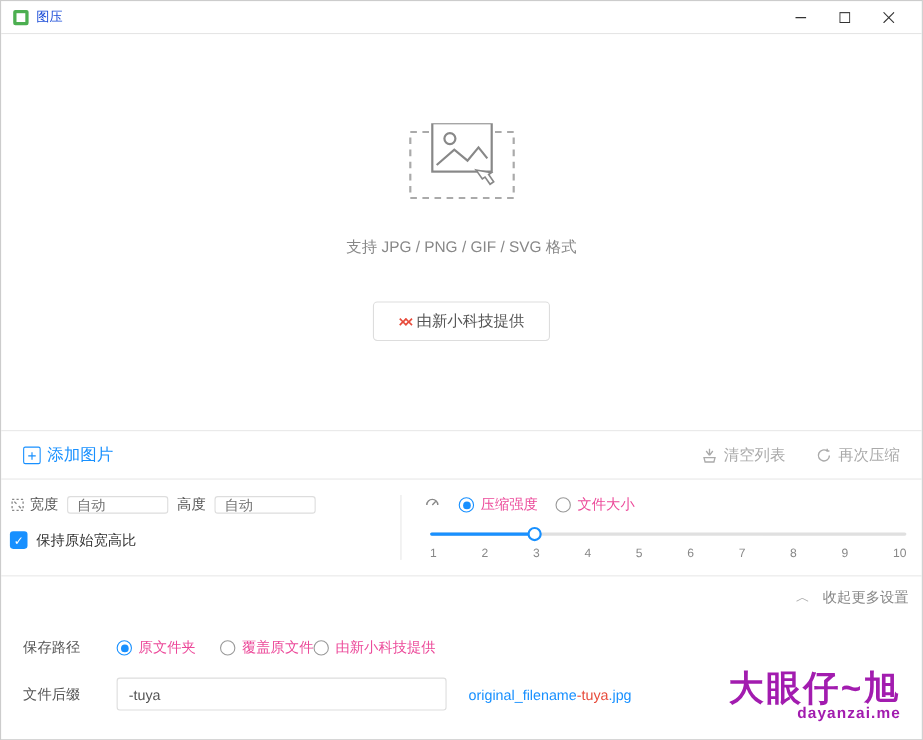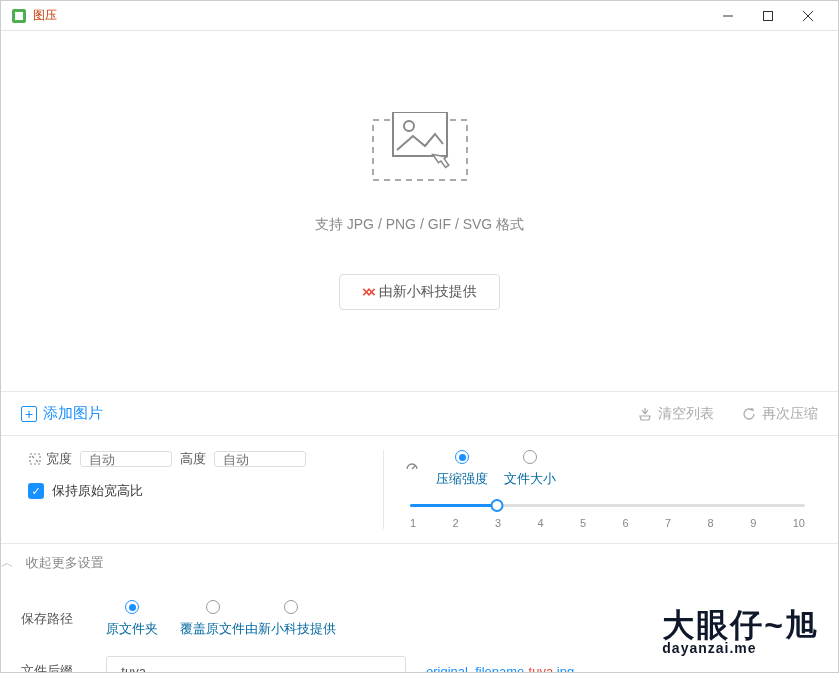--- a/index.html
+++ b/index.html
@@ -1,68 +1,68 @@
 <!DOCTYPE html>
 <html><head>
   <meta charset="utf-8">
   <style>
     * { box-sizing: border-box; margin: 0; padding: 0; }
     body { font-family: "Microsoft YaHei", "Segoe UI", sans-serif; font-size: 13px; color: #333; background: #fff; width: 839px; height: 673px; border: 1px solid #ccc; overflow: hidden; }
     
     .titlebar { height: 30px; display: flex; align-items: center; padding: 0 10px; border-bottom: 1px solid #e5e5e5; }
     .titlebar .app-icon { width: 16px; height: 16px; margin-right: 6px; }
-    .titlebar .title { font-size: 12px; color: #c2410c; }
+    .titlebar .title { font-size: 12px; color: #1d4ed8; }
     .titlebar .spacer { flex: 1; }
     .titlebar .win-btn { width: 40px; height: 28px; display: flex; align-items: center; justify-content: center; cursor: pointer; }
     
     .drop-zone { height: 360px; display: flex; flex-direction: column; align-items: center; justify-content: center; }
     .drop-icon { margin-bottom: 25px; }
     .drop-title { font-size: 17px; color: #555; margin-bottom: 16px; }
     .drop-sub { font-size: 14px; color: #888; margin-bottom: 40px; }
     .provider-btn { border: 1px solid #ddd; border-radius: 4px; padding: 8px 22px; font-size: 14px; color: #555; cursor: pointer; display: flex; align-items: center; gap: 6px; }
     .provider-btn .xx { color: #e74c3c; font-weight: bold; letter-spacing: -3px; }
     
     .action-bar { border-top: 1px solid #e8e8e8; padding: 12px 20px; display: flex; align-items: center; }
     .add-btn { color: #1890ff; font-size: 15px; display: flex; align-items: center; gap: 6px; cursor: pointer; }
     .add-btn .plus-icon { width: 16px; height: 16px; border: 1.5px solid #1890ff; border-radius: 2px; display: flex; align-items: center; justify-content: center; font-size: 14px; line-height: 1; }
     .action-bar .spacer { flex: 1; }
     .secondary-btn { color: #aaa; font-size: 14px; margin-left: 28px; display: flex; align-items: center; gap: 6px; cursor: pointer; }
     
-    .settings-row { border-top: 1px solid #e8e8e8; padding: 14px 27px; display: flex; justify-content: flex-end; }
+    .settings-row { border-top: 1px solid #e8e8e8; padding: 14px 8px; display: flex; justify-content: flex-end; }
     .settings-left { width: 355px; display: flex; flex-direction: column; gap: 14px; }
     .dim-row { display: flex; align-items: center; gap: 8px; }
     .dim-label { font-size: 13px; color: #555; display: flex; align-items: center; gap: 4px; }
     .dim-input { width: 92px; height: 16px; border: 1px solid #ddd; border-radius: 3px; padding: 0 8px; font-size: 13px; color: #999; }
     .checkbox-row { display: flex; align-items: center; gap: 8px; }
     .checkbox { width: 16px; height: 16px; background: #1890ff; border-radius: 3px; display: flex; align-items: center; justify-content: center; color: #fff; font-size: 11px; }
     
     .settings-right { flex: 1; padding-left: 20px; border-left: 1px solid #e8e8e8; }
     .mode-row { display: flex; align-items: center; gap: 16px; margin-bottom: 16px; }
     .radio { width: 14px; height: 14px; border: 1.5px solid #999; border-radius: 50%; display: flex; align-items: center; justify-content: center; }
     .radio.checked { border-color: #1890ff; }
     .radio.checked::after { content: ""; width: 7px; height: 7px; background: #1890ff; border-radius: 50%; }
-    .radio-group { display: flex; align-items: center; gap: 6px; cursor: pointer; font-size: 13px; color: #0369a1; flex-direction: column; }
+    .radio-group { display: flex; align-items: center; gap: 6px; cursor: pointer; font-size: 13px; color: #ec4899; }
     
     .slider-wrap { position: relative; margin: 0 6px; }
     .slider-track { height: 3px; background: #e0e0e0; border-radius: 2px; position: relative; }
     .slider-fill { position: absolute; left: 0; height: 3px; background: #1890ff; border-radius: 2px; width: 22%; }
     .slider-thumb { position: absolute; top: -5px; left: 22%; width: 13px; height: 13px; background: #fff; border: 2px solid #1890ff; border-radius: 50%; transform: translateX(-50%); }
     .slider-ticks { display: flex; justify-content: space-between; margin-top: 10px; font-size: 11px; color: #888; }
     
-    .collapse-row { text-align: left; padding: 10px 0; border-top: 1px solid #e8e8e8; font-size: 13px; color: #888; cursor: pointer; }
+    .collapse-row { text-align: right; padding: 10px 12px; border-top: 1px solid #e8e8e8; font-size: 13px; color: #888; cursor: pointer; }
     .collapse-row .chev { display: inline-block; margin-right: 8px; color: #aaa; }
     
     .more-settings { padding: 18px 20px 12px; }
     .form-row { display: flex; align-items: center; margin-bottom: 18px; }
     .form-label { width: 85px; font-size: 13px; color: #555; }
     .suffix-input { width: 300px; height: 30px; border: 1px solid #ddd; border-radius: 3px; padding: 0 10px; font-size: 13px; color: #555; }
     .preview-text { margin-left: 20px; font-size: 13px; color: #1890ff; }
     .preview-suffix { color: #e74c3c; }
     
-    .watermark { position: absolute; right: 20px; bottom: 18px; color: #0f172a; font-weight: bold; pointer-events: none; line-height: 1; font-family: sans-serif; }
+    .watermark { position: absolute; right: 20px; bottom: 18px; text-align: right; color: #a21caf; font-weight: bold; pointer-events: none; line-height: 1; font-family: sans-serif; }
     .watermark .cn { font-size: 32px; letter-spacing: 2px; }
     .watermark .en { font-size: 14px; letter-spacing: 1px; }
   </style>
 </head>
 <body>
 
 <div class="titlebar">
   <span class="app-icon">
     <svg width="16" height="16">
         <rect x="1" y="1" width="14" height="14" rx="2" fill="#4caf50"></rect>

